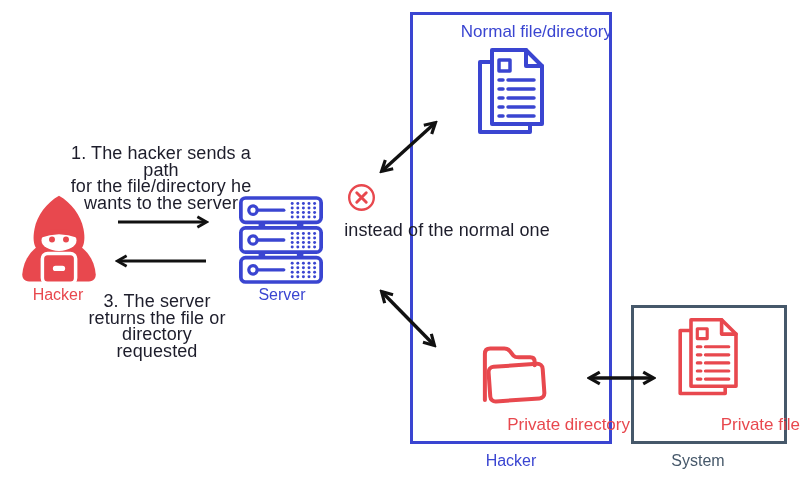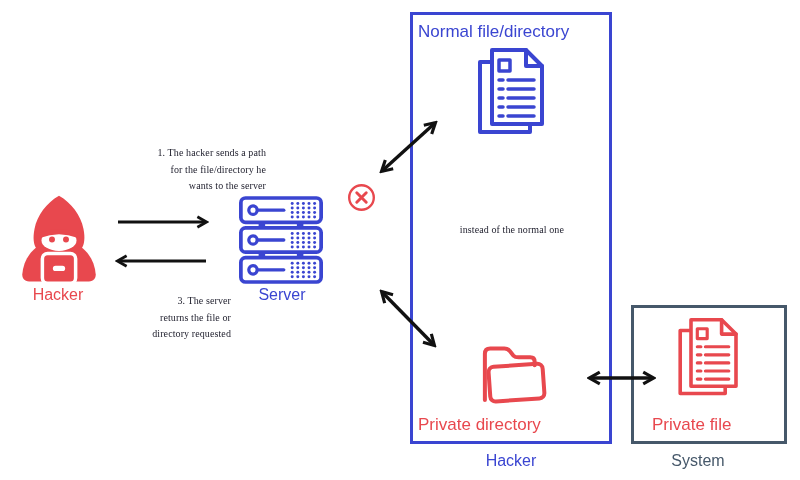--- a/index.html
+++ b/index.html
@@ -5,26 +5,25 @@
   :root{
     --blue:#3a45d1; --red:#e8484e; --slate:#46586a; --arrow:#111111; --text:#1d1d2b;
   }
   html,body{margin:0;padding:0;background:#fff;}
   #stage{
     position:relative;width:800px;height:480px;background:#ffffff;overflow:hidden;
     font-family:"Liberation Sans","DejaVu Sans",sans-serif;
   }
   .abs{position:absolute;}
   .step{
-    color:var(--text);font-size:10px;line-height:16.5px;text-align:right;
+    color:var(--text);font-size:18px;line-height:16.5px;text-align:center;
     letter-spacing:.1px;
-    font-family:Liberation Serif, serif;
   }
   .lbl-lg{font-size:16px;text-align:center;}
-  .lbl-md{font-size:17px;text-align:left;margin-left:8px;}
+  .lbl-md{font-size:17px;text-align:right;}
   .blue{color:var(--blue);}
   .red{color:var(--red);}
   .slate{color:var(--slate);}
   .box{border:3px solid;box-sizing:border-box;background:transparent;}
   #website-box{left:410px;top:12px;width:202px;height:432px;border-color:var(--blue);}
   #system-box{left:631px;top:305px;width:156px;height:139px;border-color:var(--slate);}
   svg{display:block;}
   #arrows{left:0;top:0;pointer-events:none;}
   #arrows .shaft{stroke:var(--arrow);fill:none;}
   .head-path{stroke:var(--arrow);fill:none;}
@@ -176,21 +175,21 @@
   <svg class="abs doc-blue" style="left:472px;top:46px" width="80" height="92" viewBox="0 0 80 92">
     <use href="#doc-icon-def"></use>
   </svg>
 
   <svg class="abs" style="left:476px;top:341px" width="80" height="70" viewBox="0 0 90 74">
     <g class="stroke-icon" stroke="var(--red)" stroke-width="4.5">
       <path d="M10 64 V12 Q10 6 16 6 H32 Q36 6 38 9 L42 14 Q44 16 48 16 H61 Q66 16 66 21 V25"></path>
       <rect x="15" y="25" width="61" height="39" rx="6" transform="rotate(-4 45 44)"></rect>
     </g>
   </svg>
-  <div class="abs lbl-md red" style="left:410px;top:415px;width:206px">Private directory</div>
+  <div class="abs lbl-md red" style="left:424px;top:415px;width:206px">Private directory</div>
   <div class="abs lbl-lg blue" style="left:410px;top:452px;width:202px">Hacker</div>
 
   <svg class="abs doc-red" style="left:673px;top:316px" width="72" height="83" viewBox="0 0 80 92">
     <use href="#doc-icon-def"></use>
   </svg>
   <div class="abs lbl-md red" style="left:644px;top:415px;width:156px">Private file</div>
   <div class="abs lbl-lg slate" style="left:620px;top:452px;width:156px">System</div>
 
   <svg id="arrows" class="abs" width="800" height="480" viewBox="0 0 800 480">
     <defs>

